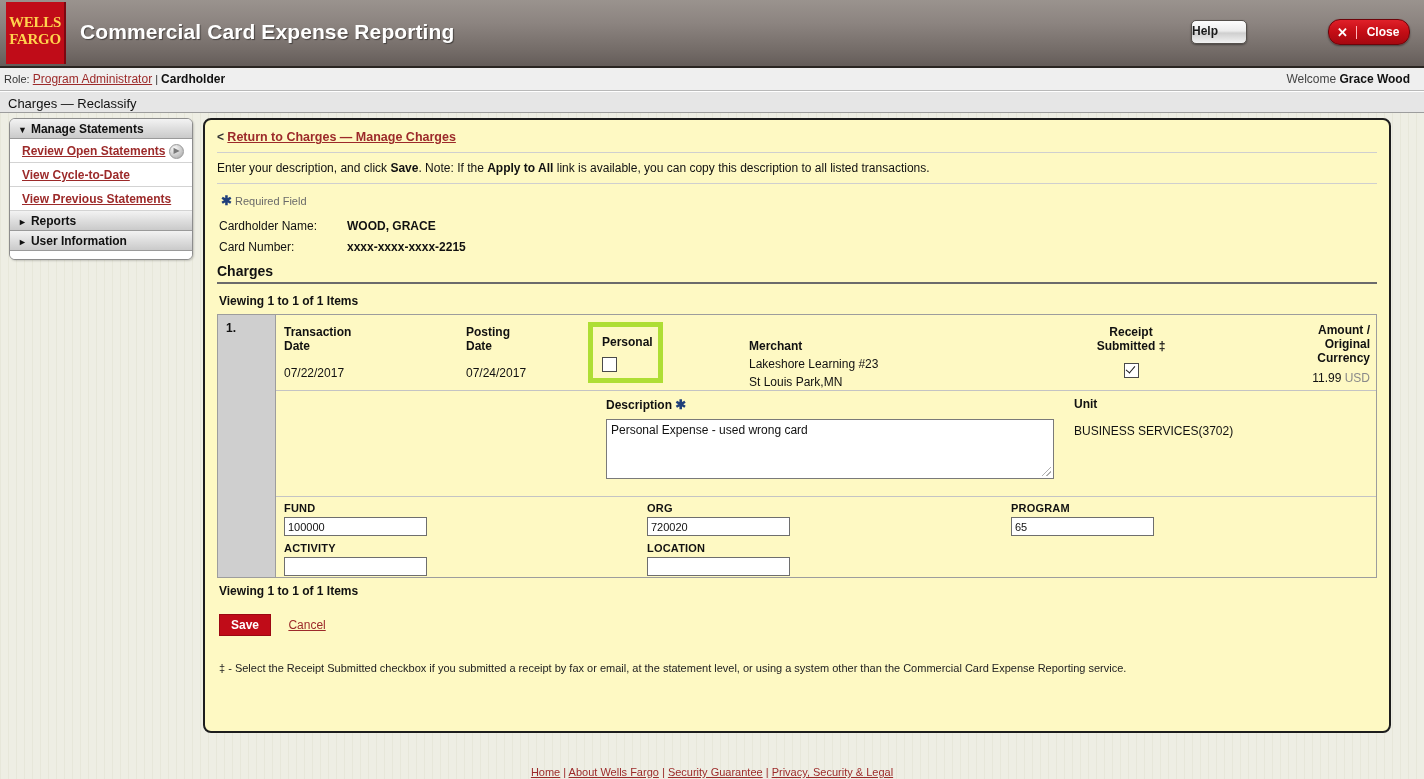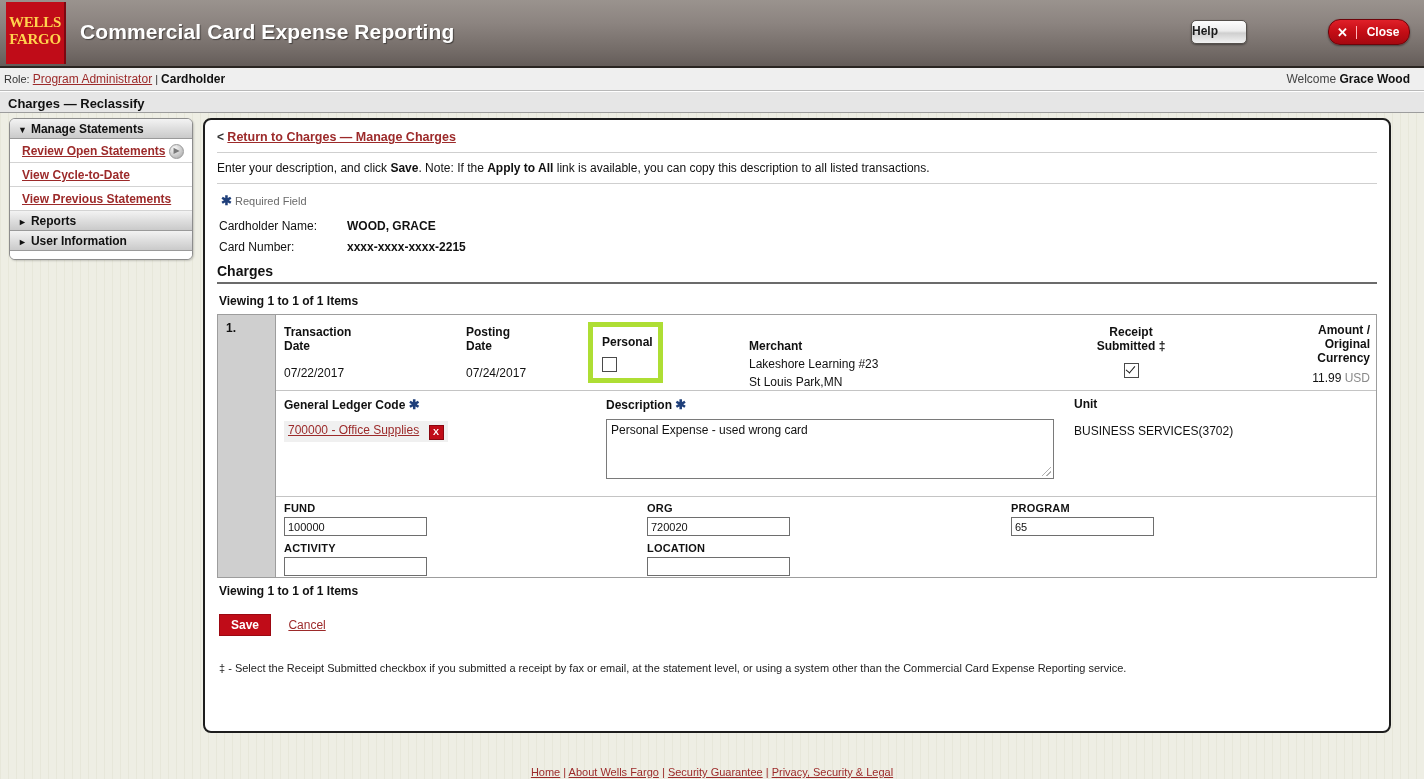--- a/index.html
+++ b/index.html
@@ -105,21 +105,21 @@
     color: #444; font-size: 12px;
   }
   .welcome b { color: #111; }
 
   
   .pagetitle {
     height: 22px;
     background: #e6e6e6;
     border-top: 1px solid #ffffff;
     border-bottom: 1px solid #9d9d9d;
-    font-size: 13px; font-weight: bold;
+    font-size: 13px; font-weight: normal;
     color: #111;
     padding: 4px 0 0 8px;
     box-sizing: border-box;
   }
 
   
   .content {
     position: relative;
     height: 645px;
   }
@@ -165,21 +165,21 @@
     border: 1px solid #9a9a9a;
     color: #7a7a7a; font-size: 8px;
     text-align: center; line-height: 12px;
   }
   .side-spacer { height: 8px; background: #fff; }
 
   
   .panel {
     position: absolute; left: 203px; top: 5px;
     width: 1188px; height: 615px;
-    background: #ffffff;
+    background: #fef9c3;
     border: 2px solid #1d1d1d;
     border-radius: 8px;
     box-sizing: border-box;
     overflow: hidden;
   }
   .panel-inner { padding: 0 12px; }
 
   .return-row {
     padding: 10px 0 8px 0;
     border-bottom: 1px solid #cfcfcf;
@@ -531,27 +531,20 @@
             <div class="c-amount">
               <div class="colhdr">Amount /</div>
               <div class="colhdr">Original</div>
               <div class="colhdr">Currency</div>
               <div class="colval"><span>11.99</span> <span class="cur">USD</span></div>
             </div>
           </div>
 
           <div class="row2">
 
-            <div class="f-gl">
-              <div class="flabel"><span>General Ledger Code</span> <span class="star">✱</span></div>
-              <div class="gl-pill">
-                <a href="#">700000 - Office Supplies</a>
-                <span class="del-x">X</span>
-              </div>
-            </div>
 
             <div class="f-desc">
               <div class="flabel"><span>Description</span> <span class="star">✱</span></div>
               <div class="desc-area">
                 <span>Personal Expense - used wrong card</span>
                 <span class="desc-grip"></span>
               </div>
             </div>
 
             <div class="f-unit">

